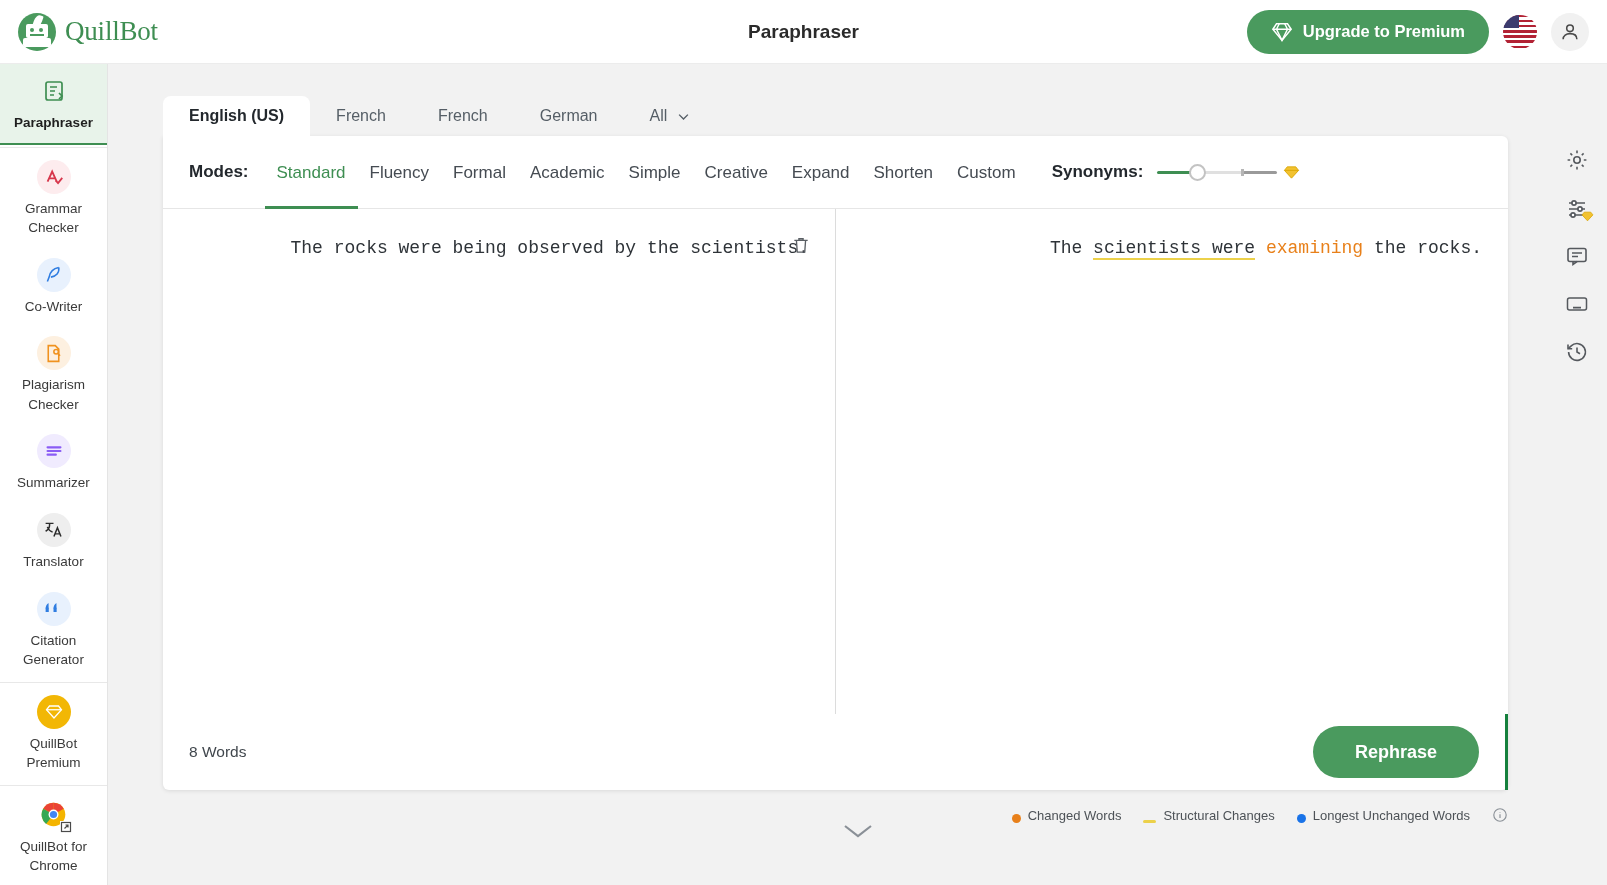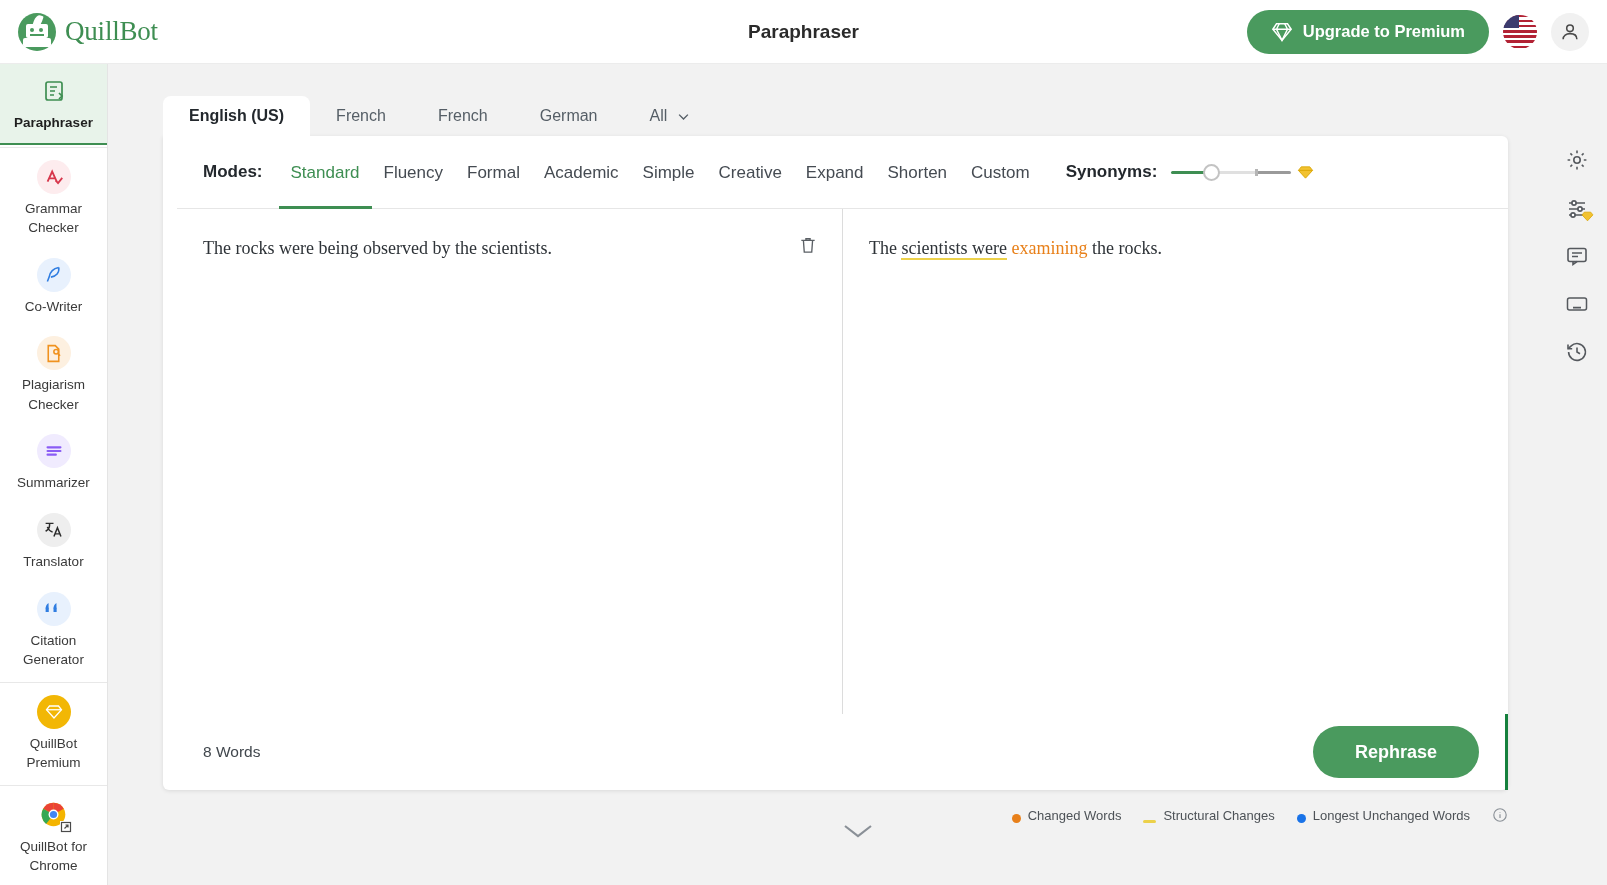--- a/index.html
+++ b/index.html
@@ -135,21 +135,20 @@
   }
   .lang-tab.active {
     background: #ffffff; color: #23282d; font-weight: bold;
   }
   .lang-tab.with-caret { display: flex; align-items: center; gap: 9px; text-align: center; }
 
   .panel {
     background: #ffffff; border-radius: 0 6px 6px 6px;
     box-shadow: 0 1px 4px rgba(0,0,0,0.10);
     width: 1345px;
-    padding-left: 14px;
   }
   .modes-bar {
     display: flex; align-items: center;
     height: 73px; padding: 0 26px;
     border-bottom: 1px solid #e6e6e6;
   }
   .modes-label { font-size: 17px; font-weight: bold; color: #23282d; margin-right: 16px; }
   .mode {
     font-size: 17px; color: #454b52; padding: 0 12px;
     height: 73px; line-height: 73px; cursor: pointer;
@@ -175,21 +174,21 @@
   .slider .knob {
     position: absolute; left: 32px; width: 17px; height: 17px;
     background: #ffffff; border: 2px solid #c3c3c3; border-radius: 50%;
   }
 
   
   .editors { display: flex; height: 505px; }
   .editor { position: relative; flex: 1; padding: 26px 26px 0; }
   .editor.left { border-right: 1px solid #dcdcdc; }
   .editor-text { font-size: 18px; color: #2e3338; line-height: 1.55;
-    font-family: Liberation Serif, serif; }
+    font-family: Liberation Mono, monospace; text-align: right; }
   .trash-btn {
     position: absolute; right: 22px; top: 24px;
     background: none; border: none; cursor: pointer; padding: 2px;
   }
   .wchanged { color: #e8801a; }
   .wstruct { border-bottom: 2px solid #ecd14a; }
 
   .footers { display: flex; height: 76px; border-top: 0; }
   .footer { flex: 1; display: flex; align-items: center; padding: 0 26px; }
   .footer.left { border-right: 3px solid #15803d; }

